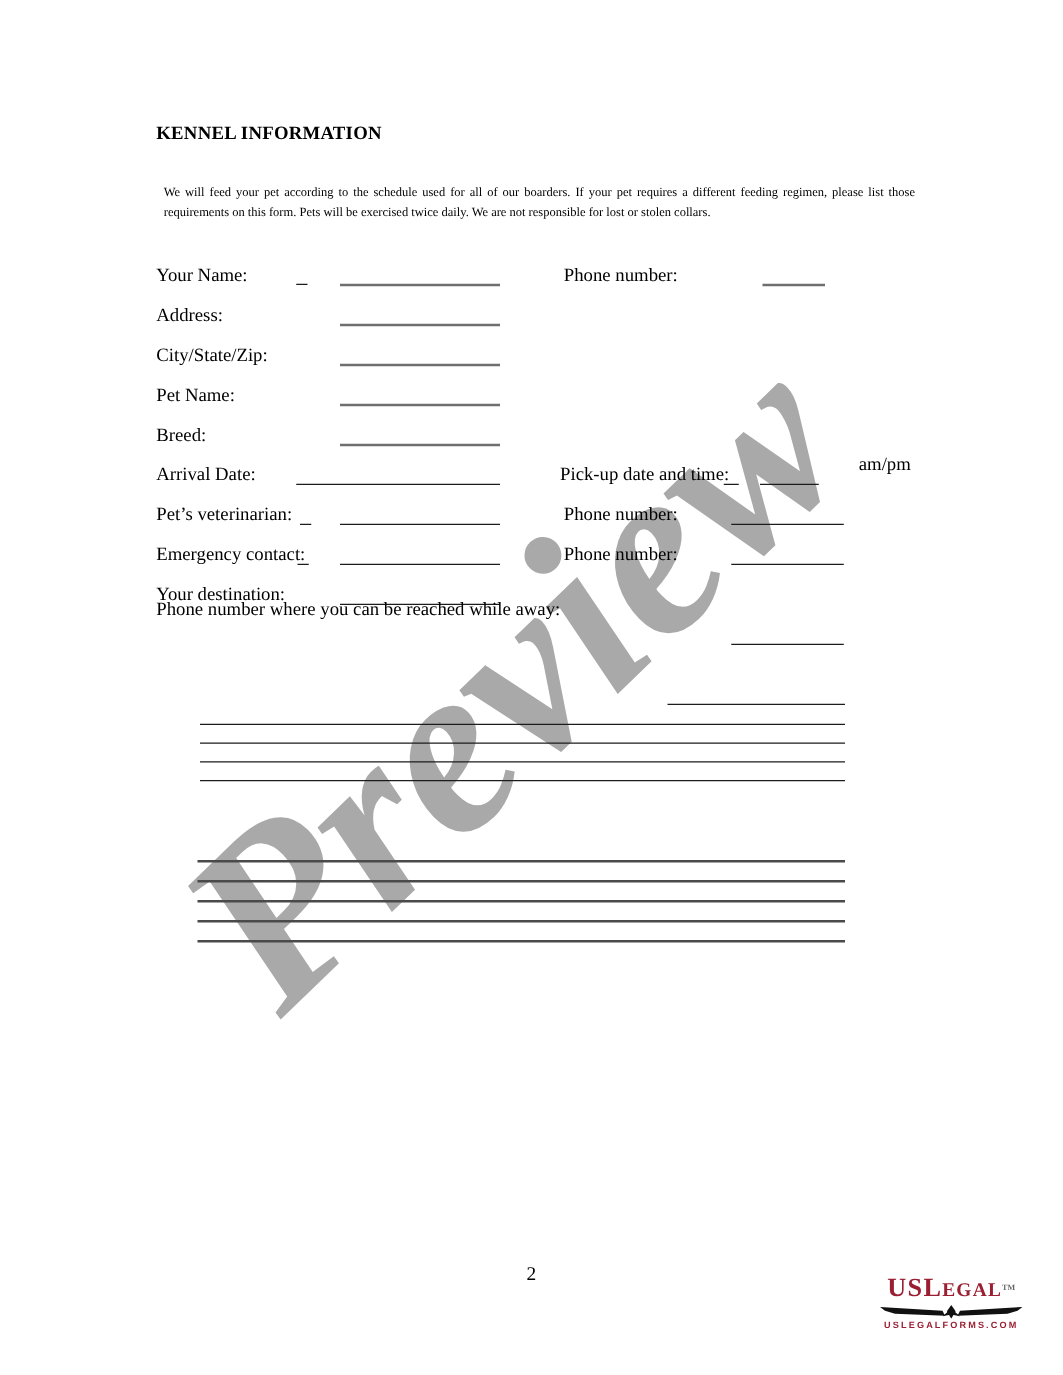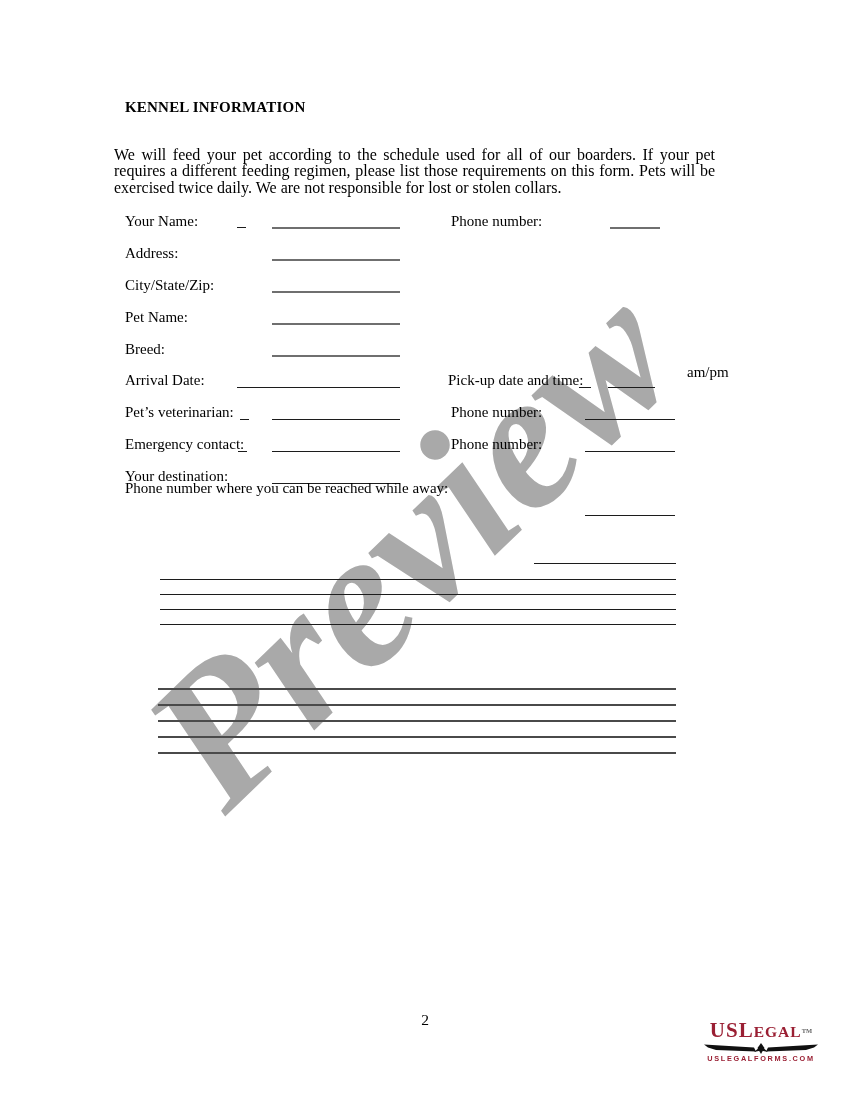--- a/index.html
+++ b/index.html
@@ -10,21 +10,21 @@
   .wm{
     position:absolute;left:10px;top:418px;width:800px;height:255px;
     display:flex;align-items:center;justify-content:center;
     transform:rotate(-44deg);
     font-size:196px;font-weight:bold;font-style:italic;
     color:#a9a9a9;z-index:1;white-space:nowrap;user-select:none;
   }
   .content{position:absolute;left:0;top:0;width:822px;height:1100px;z-index:2;}
   .abs{position:absolute;}
   .title{left:125px;top:99px;font-size:15px;font-weight:bold;letter-spacing:.2px;}
-  .intro{left:114px;top:147px;width:601px;font-size:16px;line-height:16.3px;text-align:justify;}
+  .intro{left:131px;top:147px;width:601px;font-size:10px;line-height:16.3px;text-align:justify;}
   .lbl{font-size:15px;white-space:nowrap;}
   .bl{position:absolute;}
   .u1{height:1px;background:#1c1c1c;}
   .u2{height:2px;background:#6f6f6f;}
   .u2d{height:2px;background:#4a4a4a;}
   .q{font-size:15px;white-space:nowrap;}
   .pgnum{left:0;top:1011px;width:850px;text-align:center;font-size:15.5px;}
   .copyright{left:0;top:1031px;width:850px;text-align:center;font-size:15.5px;color:#b4b4b4;}
   .logo{left:699px;top:1018px;width:124px;text-align:center;}
   .brand{line-height:24px;white-space:nowrap;}

